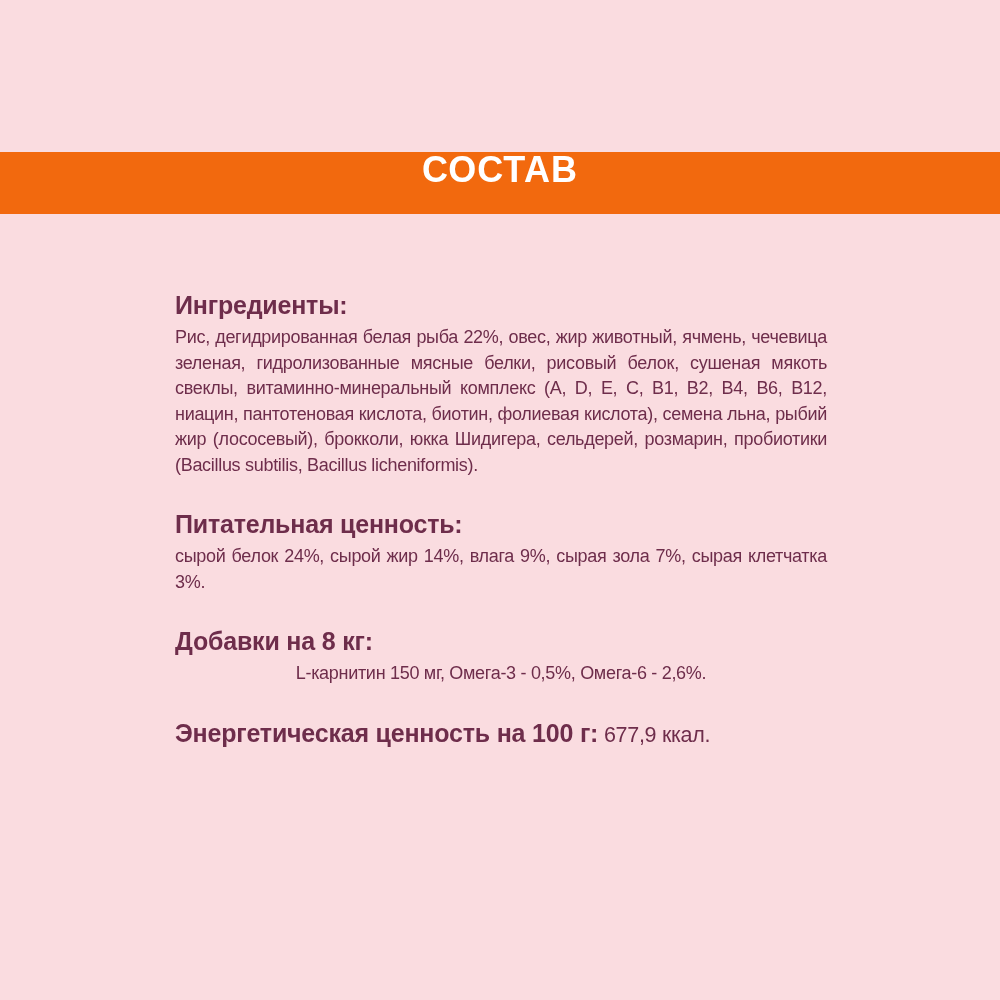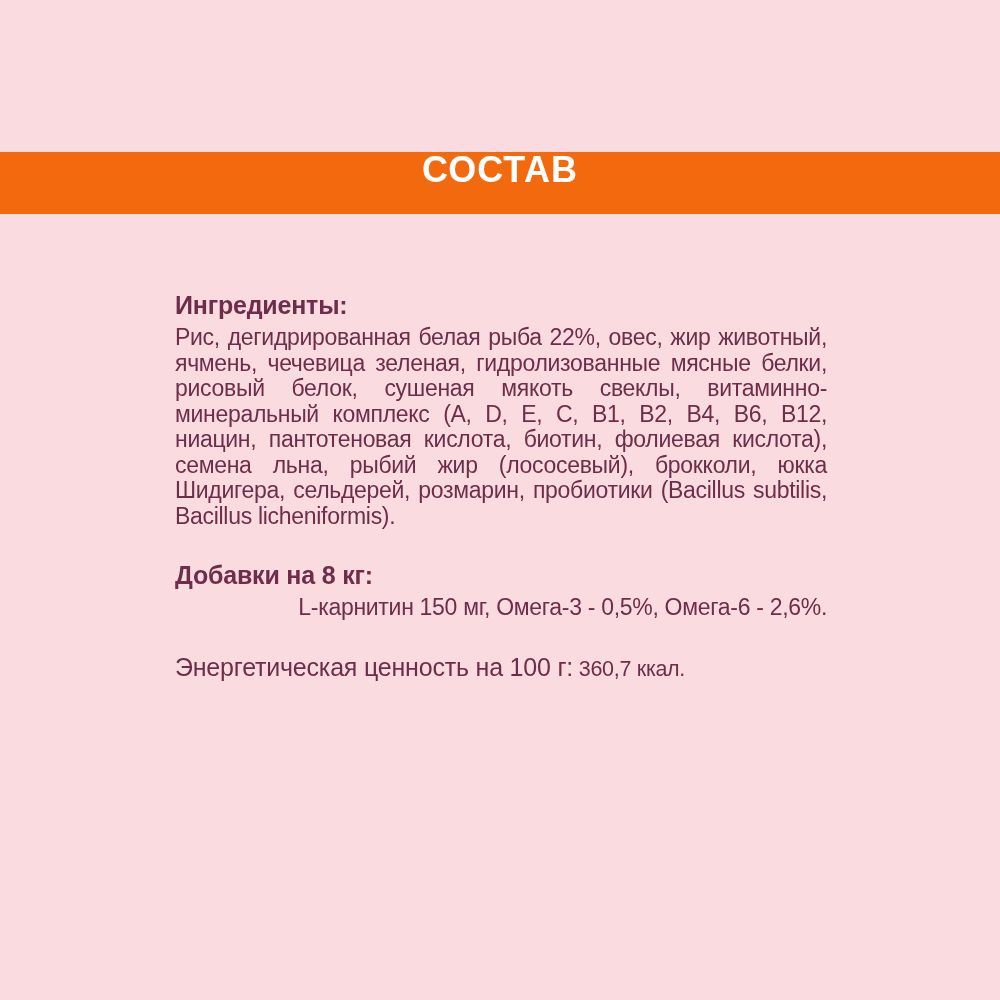--- a/index.html
+++ b/index.html
@@ -41,36 +41,36 @@
     margin:0 0 31px 0;
   }
   .section-heading{
     font-size:25px;
     font-weight:700;
     margin:0 0 5px 0;
     line-height:1.2;
     letter-spacing:-0.2px;
   }
   .section-body{
-    font-size:23px;
+    font-size:18px;
     line-height:25.5px;
     margin:0;
     text-align:justify;
     letter-spacing:-0.3px;
   }
-  .section-body.no-justify{text-align:right;}
+  .section-body.no-justify{text-align:center;}
   .energy-line{
     margin-top:33px;
     font-size:21.5px;
     line-height:26px;
     letter-spacing:-0.3px;
   }
   .energy-label{
     font-size:25px;
-    font-weight:400;
+    font-weight:700;
     letter-spacing:-0.2px;
   }
   .energy-value{
     font-size:21.5px;
     font-weight:400;
   }
 </style>
 </head>
 <body>
 
@@ -78,27 +78,31 @@
   <span class="banner-title">СОСТАВ</span>
 </div>
 
 <div class="content">
 
   <div class="section">
     <h2 class="section-heading">Ингредиенты:</h2>
     <p class="section-body">Рис, дегидрированная белая рыба 22%, овес, жир животный, ячмень, чечевица зеленая, гидролизованные мясные белки, рисовый белок, сушеная мякоть свеклы, витаминно-минеральный комплекс (A, D, E, C, B1, B2, B4, B6, B12, ниацин, пантотеновая кислота, биотин, фолиевая кислота), семена льна, рыбий жир (лососевый), брокколи, юкка Шидигера, сельдерей, розмарин, пробиотики (Bacillus subtilis, Bacillus licheniformis).</p>
   </div>
 
+  <div class="section">
+    <h2 class="section-heading">Питательная ценность:</h2>
+    <p class="section-body">сырой белок 24%, сырой жир 14%, влага 9%, сырая зола 7%, сырая клетчатка 3%.</p>
+  </div>
 
   <div class="section">
   </div>
 
   <div class="section">
     <h2 class="section-heading">Добавки на 8 кг:</h2>
     <p class="section-body no-justify">L-карнитин 150 мг,  Омега-3 - 0,5%,  Омега-6 - 2,6%.</p>
   </div>
 
   <div class="energy-line">
     <span class="energy-label">Энергетическая ценность на 100 г:</span>
-    <span class="energy-value"> 360,7 ккал.</span>
+    <span class="energy-value"> 677,9 ккал.</span>
   </div>
 
 </div>
 
 </body></html>

